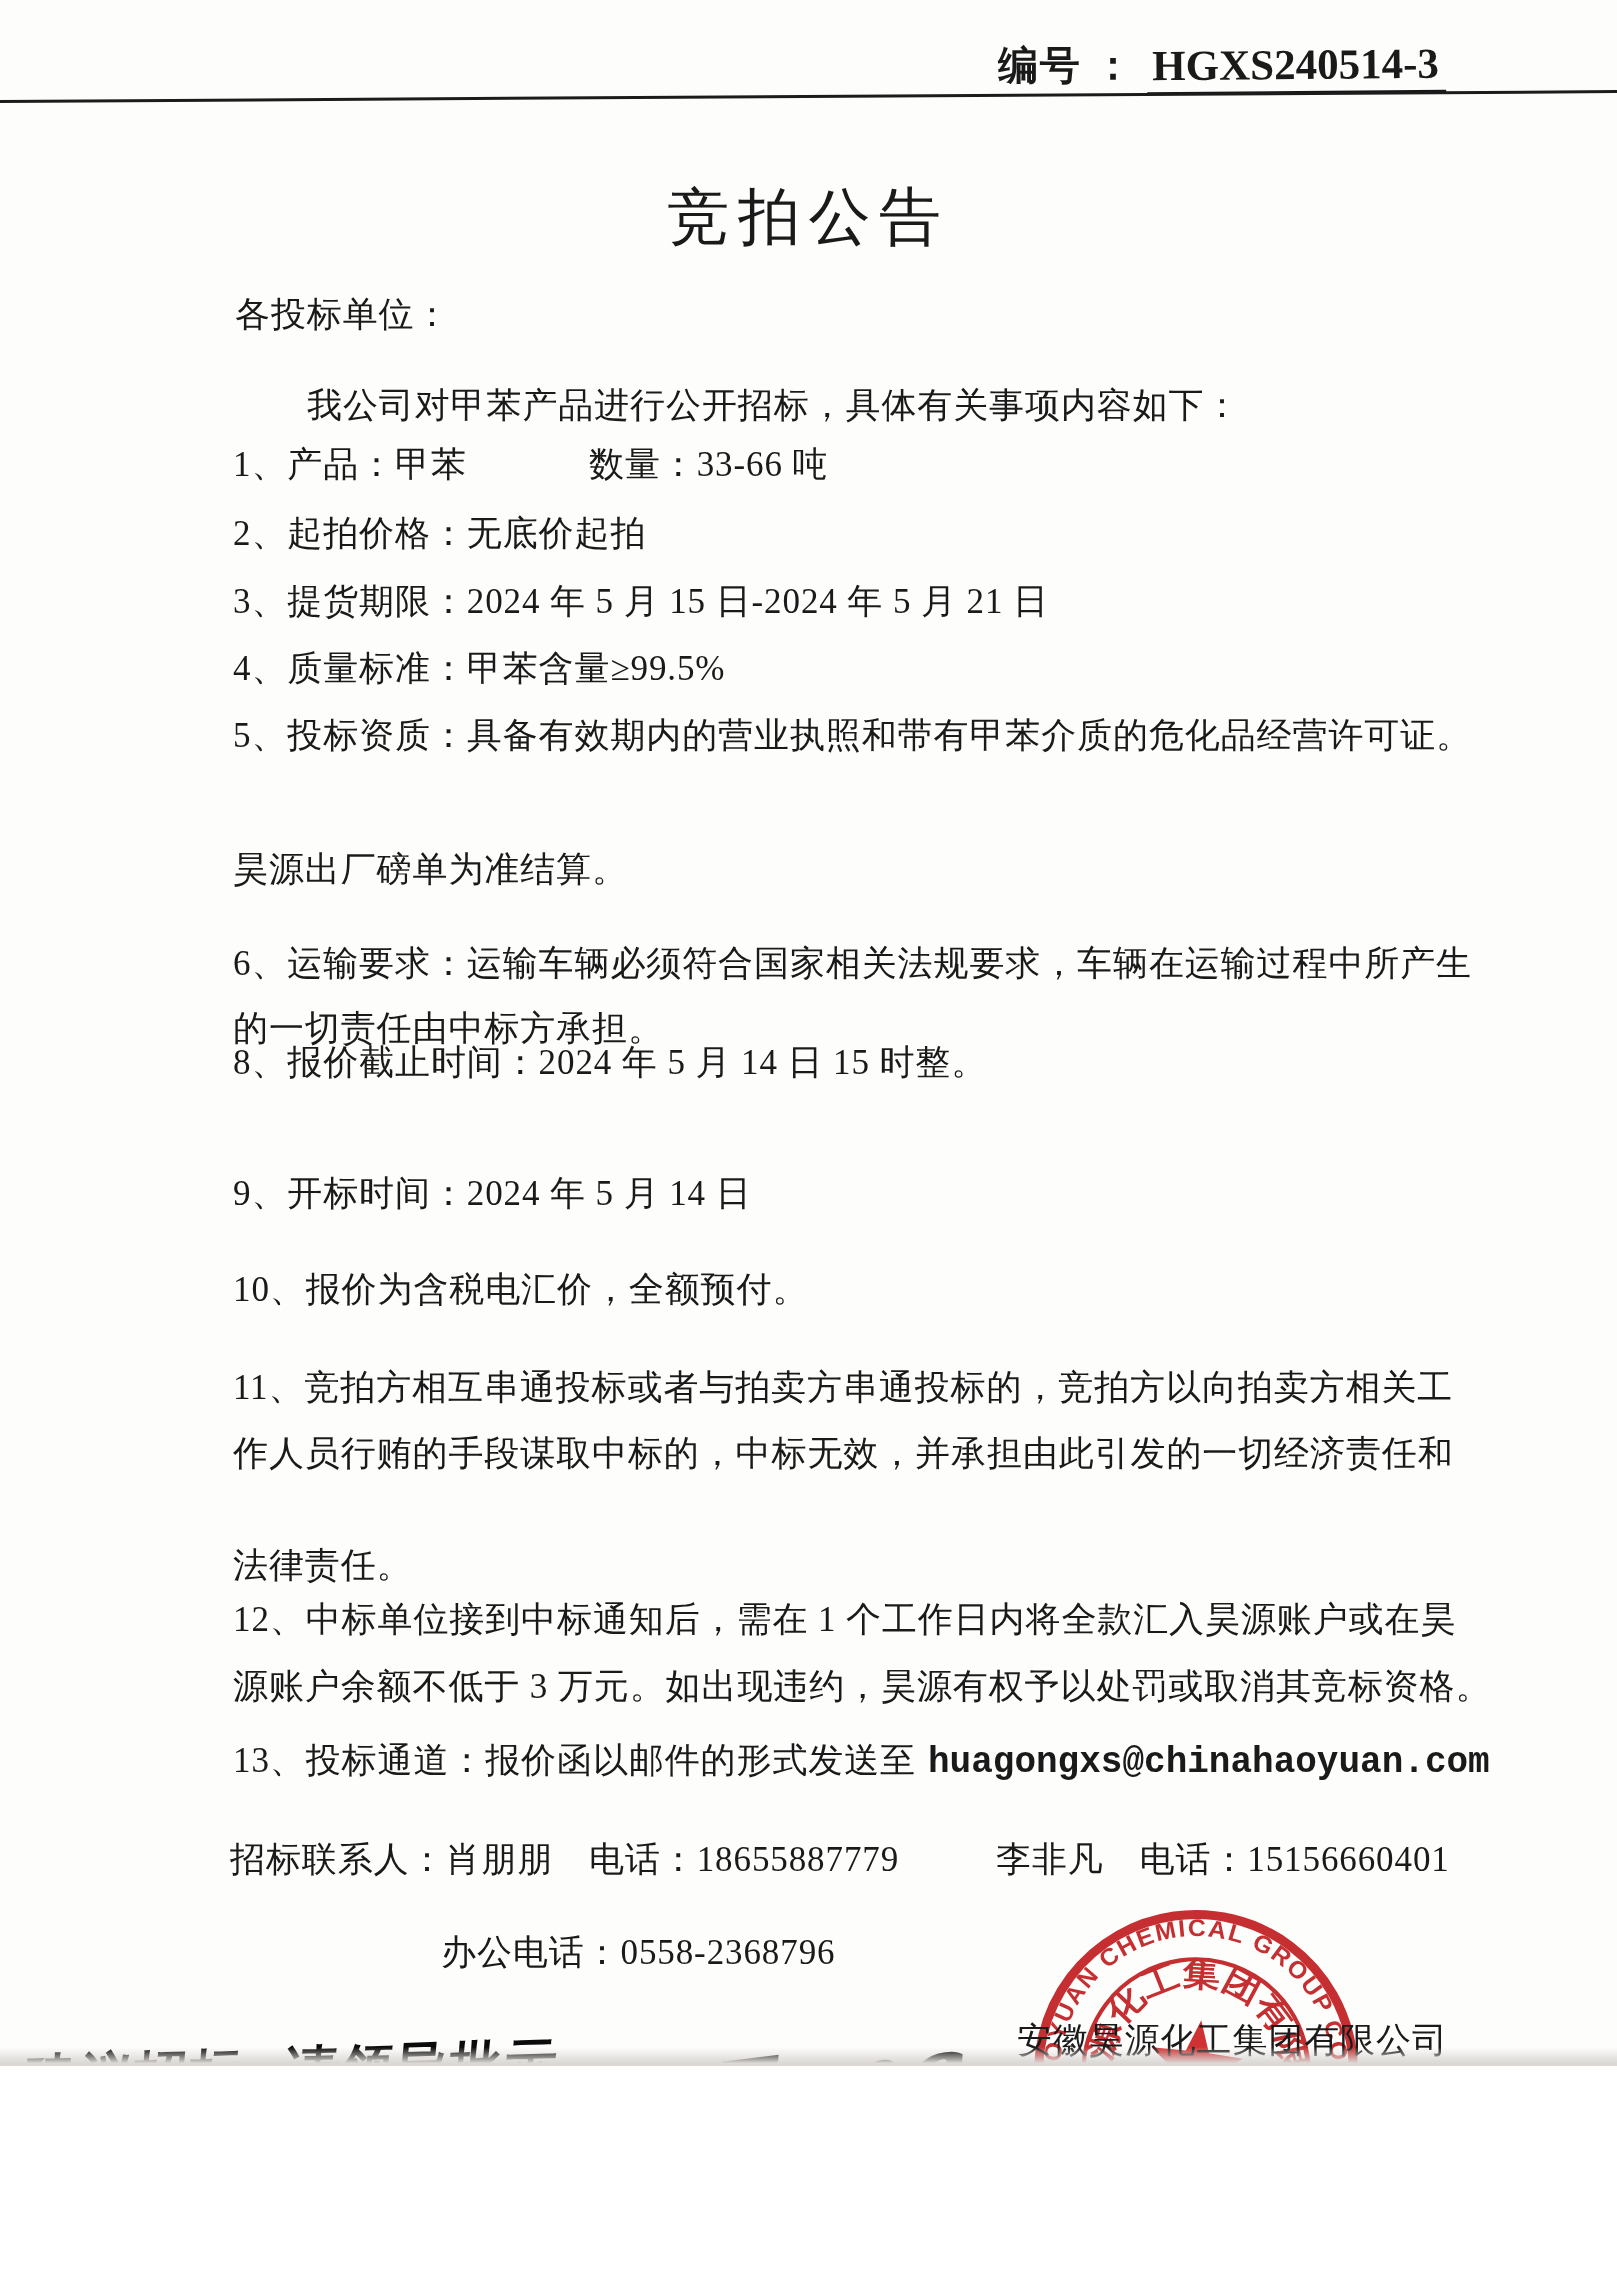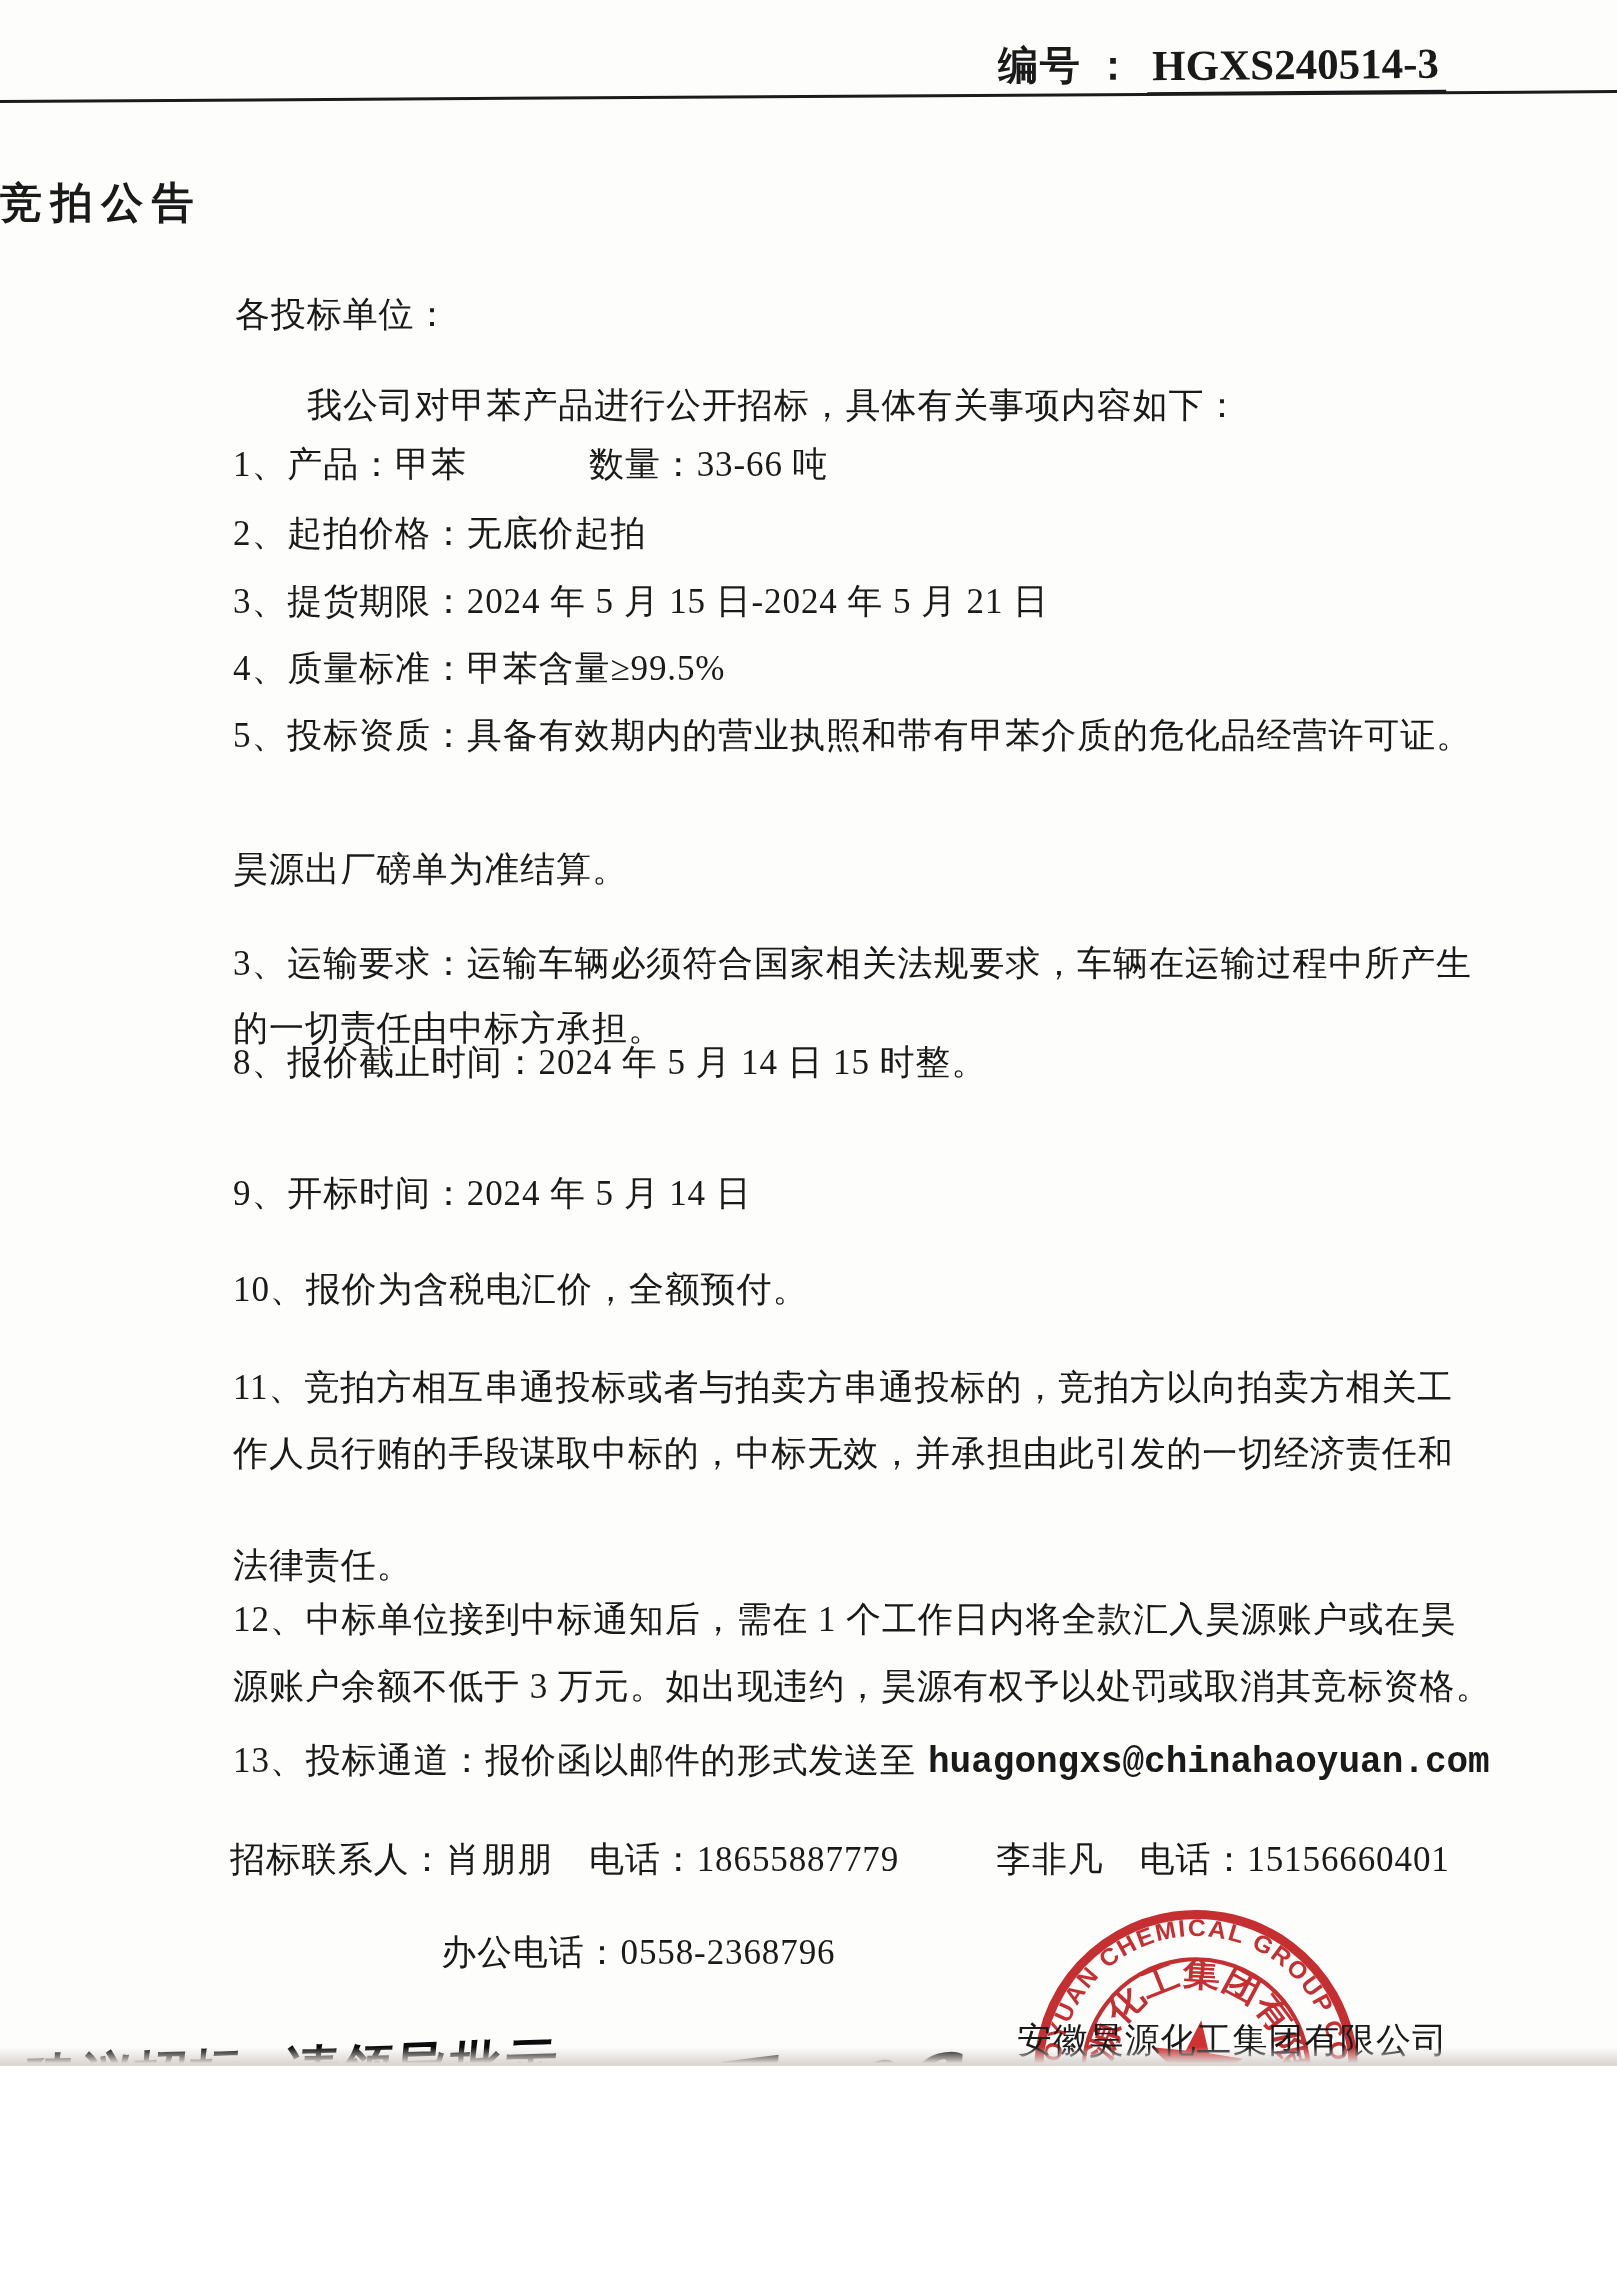--- a/index.html
+++ b/index.html
@@ -21,22 +21,22 @@
     border-bottom:3.4px solid #161616;
     padding:0 7px 1.7px 5.2px;margin-left:12px;
     display:inline-block;transform:rotate(-0.5deg);
   }
   .header-rule{
     left:-10.3px;top:95px;width:1640px;height:3.4px;
     background:#1c1c1c;transform:rotate(-0.35deg);
   }
   
   .doc-title{
-    left:0;right:0;top:175px;text-align:left;
-    font-size:42px;font-weight:700;letter-spacing:8.6px;
+    left:0;right:0;top:175px;text-align:center;
+    font-size:62px;font-weight:400;letter-spacing:8.6px;
   }
   
   .line{font-size:35px;letter-spacing:0.9px;}
   .salutation{left:235px;top:291px;text-align:right;}
   .intro{left:307px;top:382px;text-align:right;}
   .item1{left:233px;top:441px;}
   .item1-right{left:589px;top:441px;}
   .item2{left:233px;top:510px;}
   .item3{left:233px;top:578px;}
   .item4{left:233px;top:645px;}
@@ -111,21 +111,21 @@
   <div class="abs line salutation">各投标单位：</div>
   <div class="abs line intro">我公司对甲苯产品进行公开招标，具体有关事项内容如下：</div>
 
   <div class="abs line item1">1、产品：甲苯</div>
   <div class="abs line item1-right">数量：33-66 吨</div>
   <div class="abs line item2">2、起拍价格：无底价起拍</div>
   <div class="abs line item3">3、提货期限：2024 年 5 月 15 日-2024 年 5 月 21 日</div>
   <div class="abs line item4">4、质量标准：甲苯含量≥99.5%</div>
   <div class="abs line item5">5、投标资质：具备有效期内的营业执照和带有甲苯介质的危化品经营许可证。</div>
   <div class="abs line item6b">昊源出厂磅单为准结算。</div>
-  <div class="abs line item7a">3、运输要求：运输车辆必须符合国家相关法规要求，车辆在运输过程中所产生</div>
+  <div class="abs line item7a">6、运输要求：运输车辆必须符合国家相关法规要求，车辆在运输过程中所产生</div>
   <div class="abs line item7b">的一切责任由中标方承担。</div>
   <div class="abs line item8">8、报价截止时间：2024 年 5 月 14 日 15 时整。</div>
   <div class="abs line item9">9、开标时间：2024 年 5 月 14 日</div>
   <div class="abs line item10">10、报价为含税电汇价，全额预付。</div>
   <div class="abs line item11a">11、竞拍方相互串通投标或者与拍卖方串通投标的，竞拍方以向拍卖方相关工</div>
   <div class="abs line item11b">作人员行贿的手段谋取中标的，中标无效，并承担由此引发的一切经济责任和</div>
   <div class="abs line item11c">法律责任。</div>
   <div class="abs line item12a">12、中标单位接到中标通知后，需在 1 个工作日内将全款汇入昊源账户或在昊</div>
   <div class="abs line item12b">源账户余额不低于 3 万元。如出现违约，昊源有权予以处罚或取消其竞标资格。</div>
 

